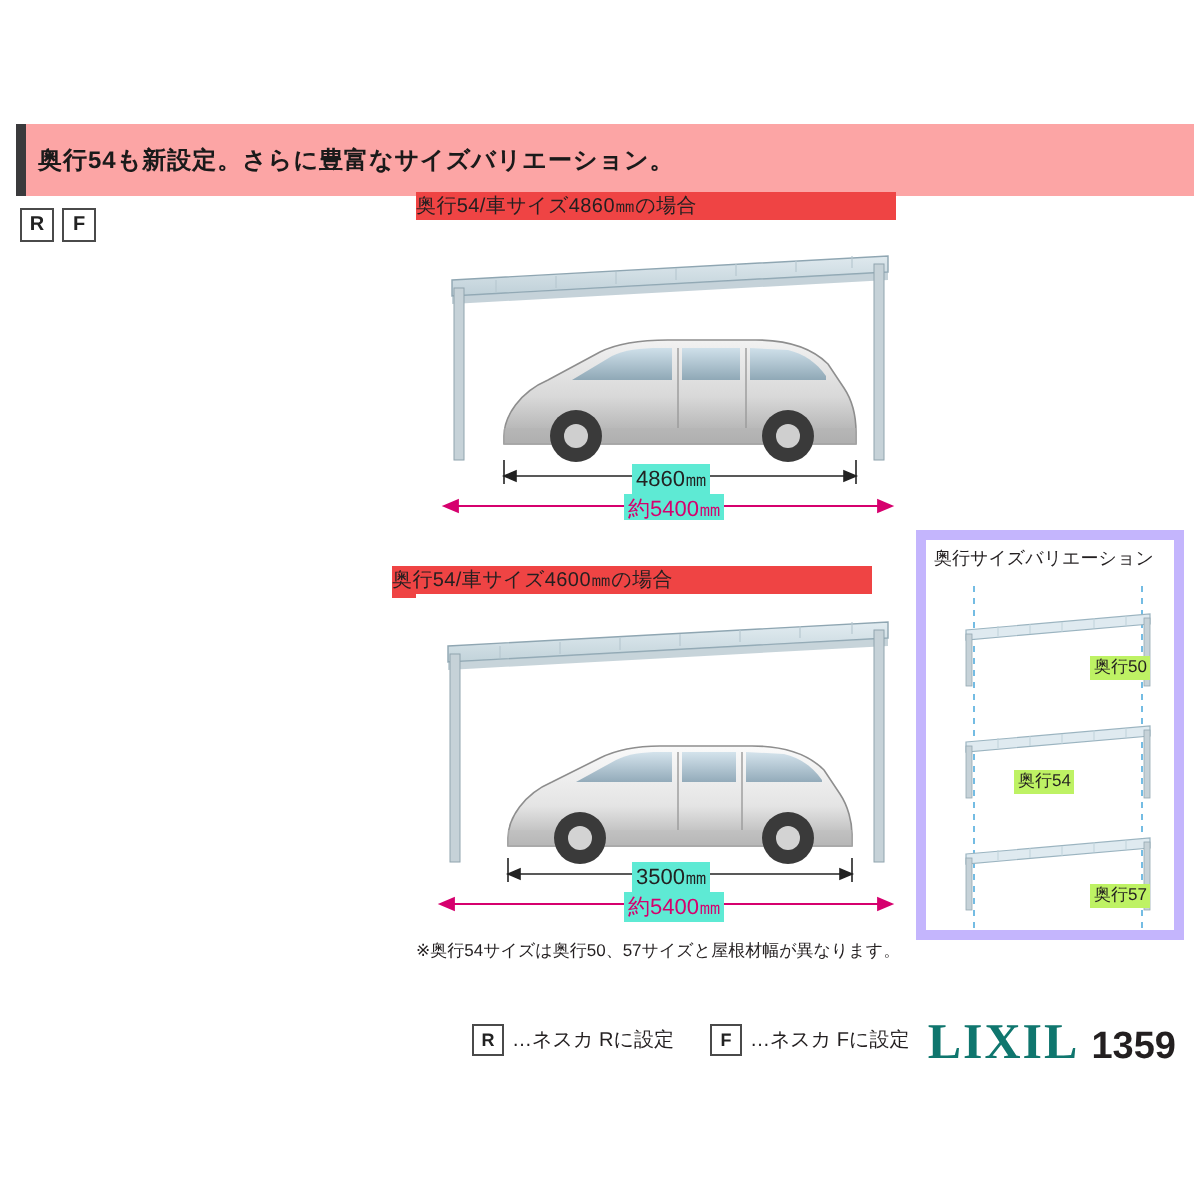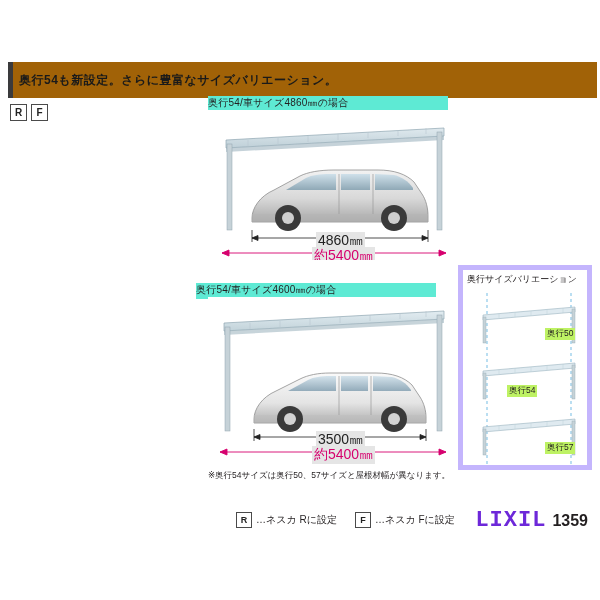--- a/index.html
+++ b/index.html
@@ -13,21 +13,21 @@
   .page{
     position:relative;
     width:600px;height:600px;
     box-sizing:border-box;
   }
   
   .header{
     position:absolute;
     left:8px;top:62px;
     width:584px;height:36px;
-    background:#a16207;
+    background:#fca5a5;
     border-left:5px solid #3a3a3c;
     display:flex;align-items:center;
   }
   .header .title{
     font-size:12px;
     font-weight:bold;
     letter-spacing:0.5px;
     padding-left:6px;
     color:#1a1a1a;
   }
@@ -53,40 +53,40 @@
     border:1px solid #4a4a4a;
     font-size:10px;
     display:flex;align-items:center;justify-content:center;
     background:#fff;
     font-weight:bold;
     color:#222;
   }
   
   .panel{
     position:absolute;
-    background:#5eead4;
+    background:#ef4444;
   }
   .panel-label{
     font-size:10px;
     letter-spacing:0.2px;
     color:#231f20;
     margin-bottom:2px;
   }
   .photo{
     position:relative;
     background:#ffffff;
     overflow:hidden;
   }
   
   .carport{position:absolute;left:0;top:0;width:100%;height:100%;}
   
   .dim-label{
     position:absolute;
-    font-size:14px;
-    background:#e5e5e5;
+    font-size:11px;
+    background:#5eead4;
     padding:0 2px;
     color:#222;
     white-space:nowrap;
   }
   .dim-label.pink{color:#d6006e;}
   
   .varpanel{
     position:absolute;
     left:458px;top:265px;
     width:134px;height:205px;
@@ -120,25 +120,25 @@
     font-size:10px;gap:4px;
   }
   .foot-legend .tagbox{width:14px;height:14px;font-size:9px;}
   .foot-legend .sep{display:inline-block;width:10px;}
   .brand{
     position:absolute;
     right:12px;top:508px;
     display:flex;align-items:baseline;gap:6px;
   }
   .brand .lixil{
-    font-size:22px;letter-spacing:1px;font-weight:bold;color:#6d28d9;
-    font-family:Liberation Mono, monospace;
+    font-size:25px;letter-spacing:1px;font-weight:bold;color:#0f766e;
+    font-family:Liberation Serif, serif;
   }
   .brand .num{
-    font-size:16px;font-weight:bold;color:#231f20;letter-spacing:0px;
+    font-size:19px;font-weight:bold;color:#231f20;letter-spacing:0px;
   }
 </style>
 </head>
 <body>
 
 <div class="page">
 
   <div class="header">
     <div class="title">奥行54も新設定。さらに豊富なサイズバリエーション。</div>
   </div>

